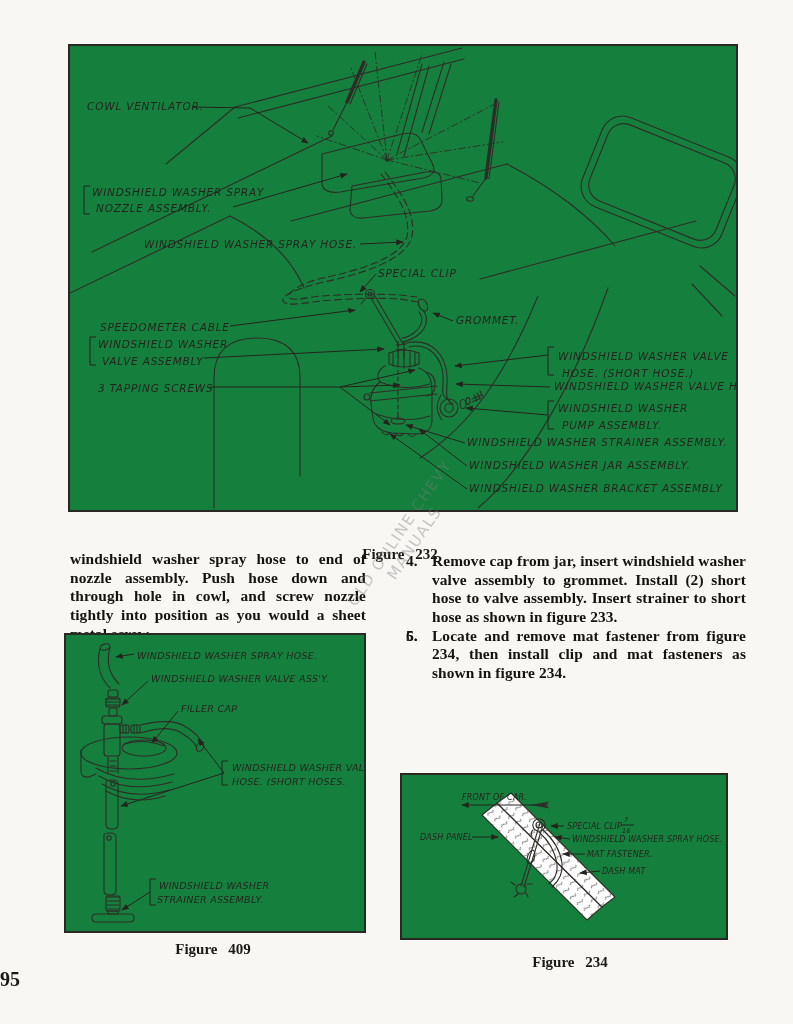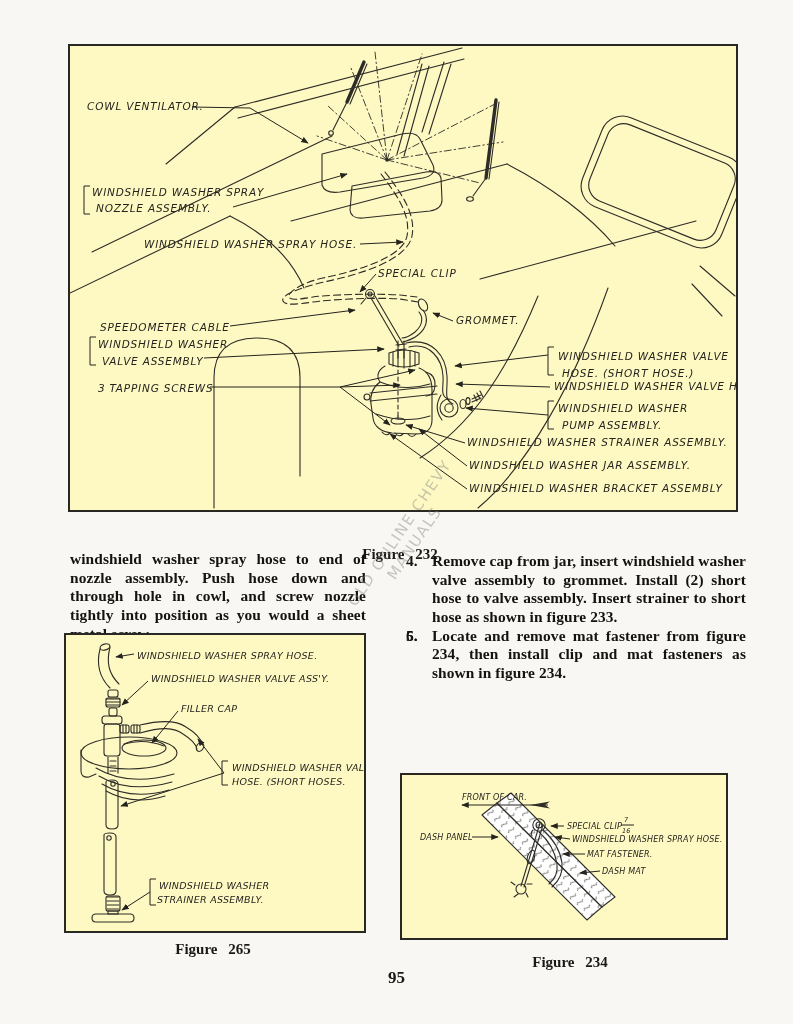--- a/index.html
+++ b/index.html
@@ -1,26 +1,26 @@
 <!DOCTYPE html>
 <html><head>
 <meta charset="utf-8">
 <style>
   html,body{margin:0;padding:0;background:#e8e8e6;}
   .page{position:relative;width:793px;height:1024px;background:#f8f7f4;overflow:hidden;
         font-family:"Liberation Serif",serif;color:#1b1915;}
-  .figbox{position:absolute;border:2px solid #2a2822;background:#fef9c3;}
+  .figbox{position:absolute;border:2px solid #2a2822;background:#15803d;}
   .caption{position:absolute;font-family:"Liberation Serif",serif;font-weight:bold;
            font-size:15px;text-align:center;word-spacing:7px;color:#1b1915;}
   .bodytext{position:absolute;font-size:15.4px;line-height:1.21;font-weight:bold;
             text-align:justify;letter-spacing:.1px;color:#15130f;}
   .numitem{position:relative;padding-left:26px;margin:0;}
   .numitem .num{position:absolute;left:0;top:0;}
   .cont{padding-left:26px;}
-  .pagenum{position:absolute;width:100%;text-align:center;font-size:17px;font-weight:bold;}
+  .pagenum{position:absolute;width:100%;text-align:left;font-size:20px;font-weight:bold;}
   .watermark{position:absolute;left:282px;top:520px;width:250px;text-align:center;
              transform:rotate(-56deg);color:rgba(125,125,125,.42);
              font-family:"DejaVu Sans",sans-serif;font-size:15px;letter-spacing:1.5px;
              pointer-events:none;}
   svg{display:block;}
   .lines{stroke:#2e2c27;fill:none;stroke-width:1.1;stroke-linecap:round;stroke-linejoin:round;}
   .thick{stroke-width:3.4;}
   .dashdot{stroke-dasharray:7 3 1.5 3;stroke-width:.9;}
   .dashed{stroke-dasharray:7 4;}
   .dash2{stroke-dasharray:4 3;}
@@ -273,21 +273,21 @@
         <text x="85" y="47">WINDSHIELD WASHER VALVE ASS'Y.</text>
         <text x="115" y="77">FILLER CAP</text>
         <text x="166" y="136">WINDSHIELD WASHER VALVE</text>
         <text x="166" y="150">HOSE. (SHORT HOSES.</text>
         <text x="93" y="254">WINDSHIELD WASHER</text>
         <text x="91" y="268">STRAINER ASSEMBLY.</text>
       </g>
     </svg>
   </div>
 
-  <div class="caption" style="left:64px;top:941px;width:298px;">Figure 265</div>
+  <div class="caption" style="left:64px;top:941px;width:298px;">Figure 409</div>
 
   <div class="figbox" style="left:400px;top:773px;width:324px;height:163px;">
     <svg width="324" height="163" viewBox="0 0 324 163">
       <defs>
         <pattern id="sq" width="9" height="11" patternUnits="userSpaceOnUse" patternTransform="rotate(40)">
           <path d="M2,1 q3,2 0,4 q-3,2 0,4" fill="none" stroke="#4a4843" stroke-width="0.8"></path>
         </pattern>
       </defs>
       <g>
         <polygon points="80,40 95,28 200,132 185,145" fill="#ffffff" stroke="#2e2c27" stroke-width="1.1"></polygon>

